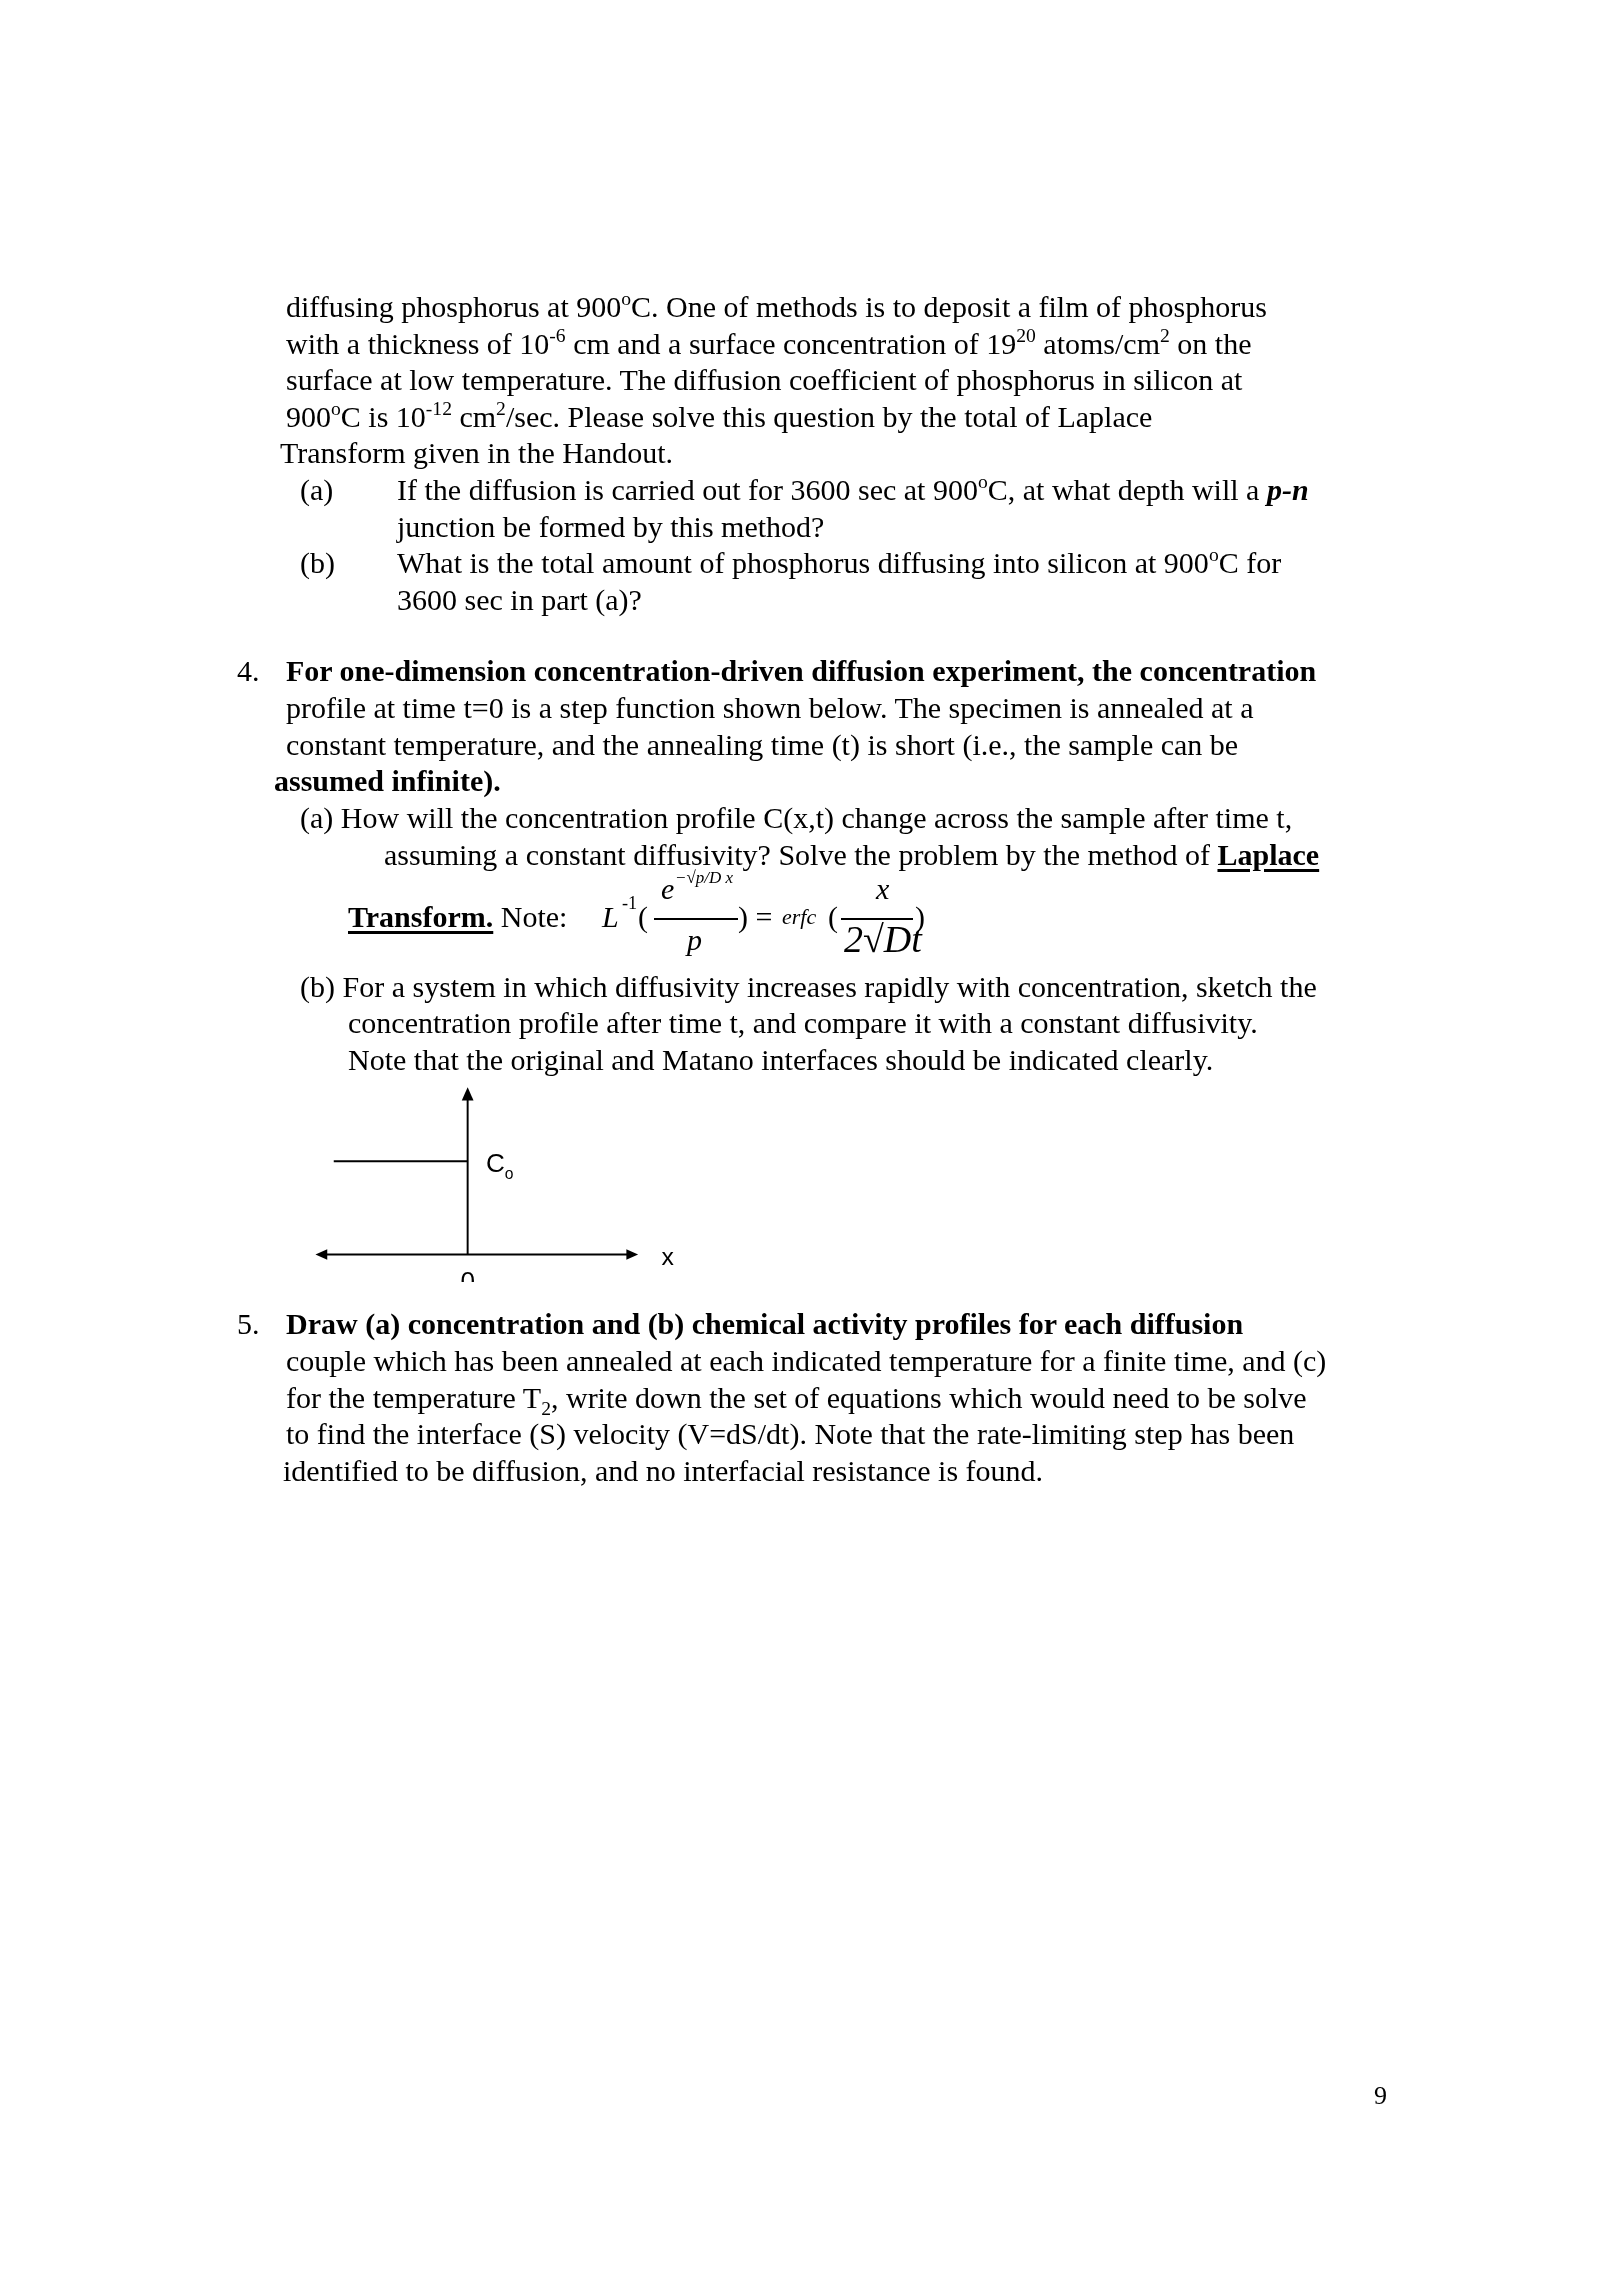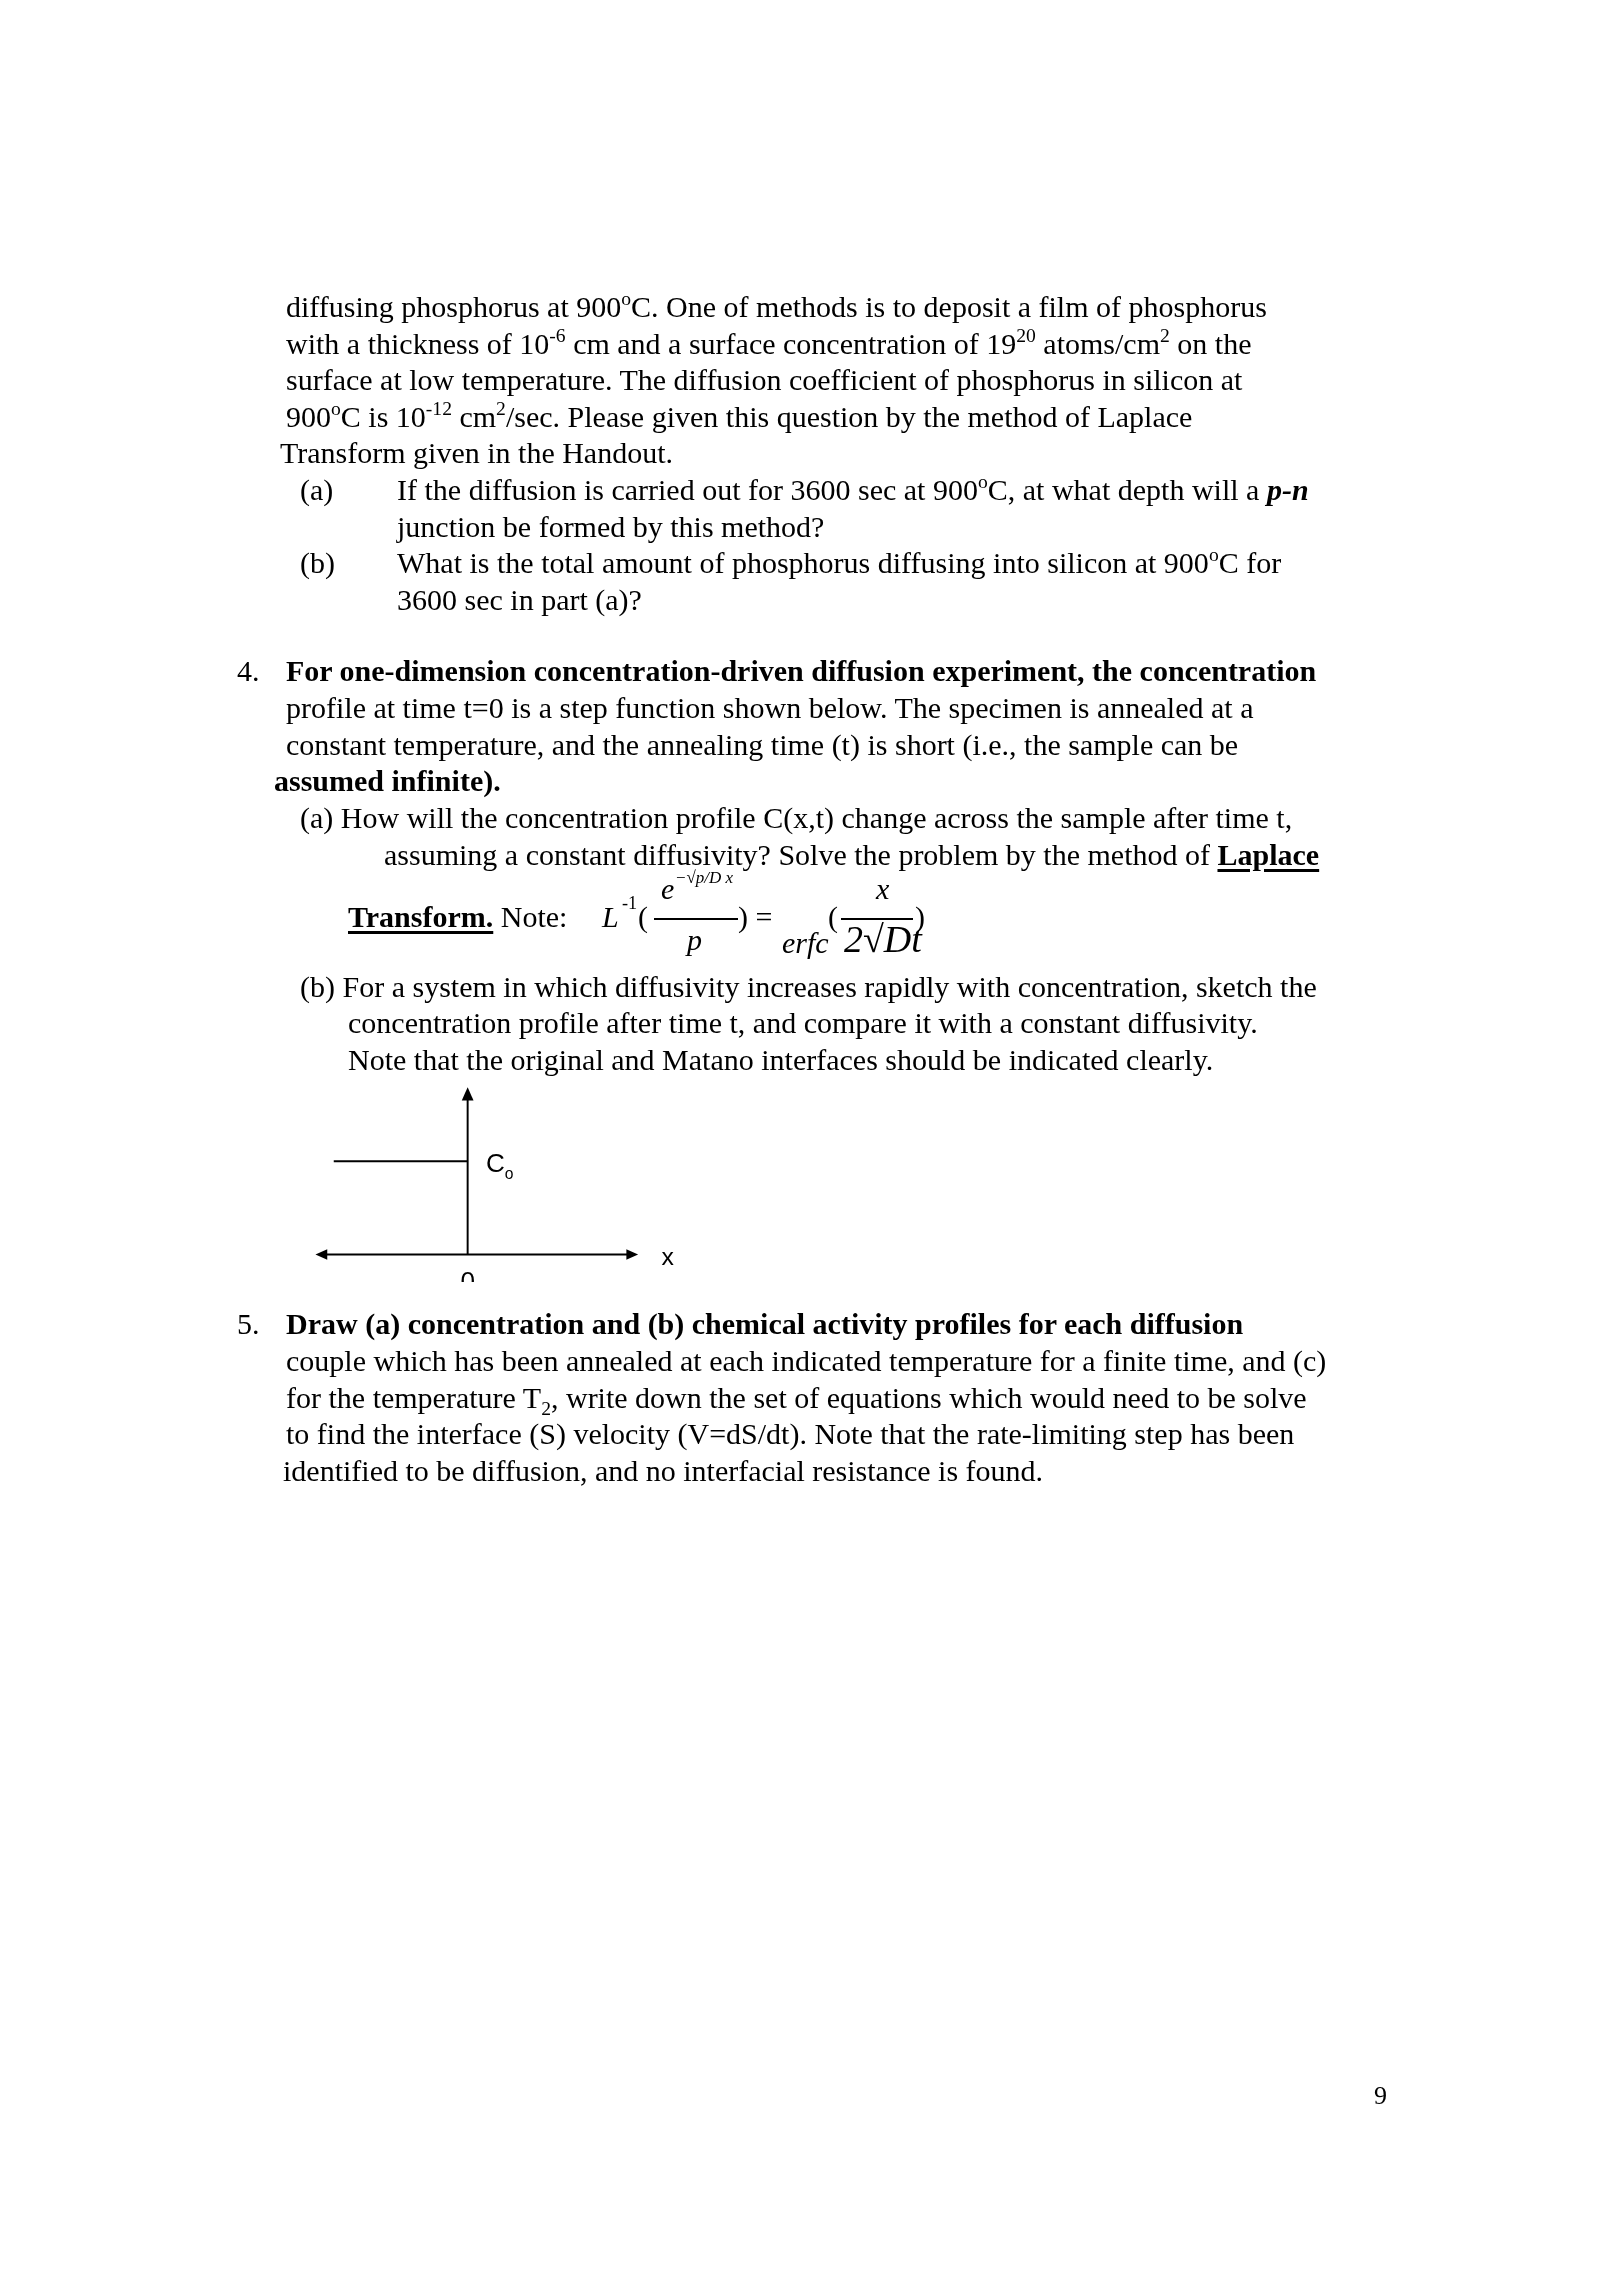--- a/index.html
+++ b/index.html
@@ -35,21 +35,21 @@
     <div class="line" style="left:286px; top:288px;">
       <span>diffusing phosphorus at 900</span><sup>o</sup><span>C. One of methods is to deposit a film of phosphorus</span>
     </div>
     <div class="line" style="left:286px; top:325px;">
       <span>with a thickness of 10</span><sup>-6</sup><span> cm and a surface concentration of 19</span><sup>20</sup><span> atoms/cm</span><sup>2</sup><span> on the</span>
     </div>
     <div class="line" style="left:286px; top:361px;">
       <span>surface at low temperature. The diffusion coefficient of phosphorus in silicon at</span>
     </div>
     <div class="line" style="left:286px; top:398px;">
-      <span>900</span><sup>o</sup><span>C is 10</span><sup>-12</sup><span> cm</span><sup>2</sup><span>/sec. Please given this question by the method of Laplace</span>
+      <span>900</span><sup>o</sup><span>C is 10</span><sup>-12</sup><span> cm</span><sup>2</sup><span>/sec. Please solve this question by the total of Laplace</span>
     </div>
     <div class="line" style="left:280px; top:434px;">
       <span>Transform given in the Handout.</span>
     </div>
 
     <div class="num" style="left:300px; top:471px;">(a)</div>
     <div class="line" style="left:397px; top:471px;">
       <span>If the diffusion is carried out for 3600 sec at 900</span><sup>o</sup><span>C, at what depth will a </span><span class="bi">p-n</span>
     </div>
     <div class="line" style="left:397px; top:508px;">junction be formed by this method?</div>
@@ -78,21 +78,21 @@
 
     <div class="formula" style="left:0; top:0;">
       <span class="fm" style="left:602px; top:898px; font-size:30px; line-height:37px;">L</span>
       <span class="fn" style="left:622px; top:894px; font-size:18.3px; line-height:19.6px;">-1</span>
       <span class="fn" style="left:638px; top:898px; font-size:30px; line-height:37px;">(</span>
       <span class="fm" style="left:661px; top:870px; font-size:30px; line-height:37px;">e</span>
       <span class="fm" style="left:675px; top:868px; font-size:17px; line-height:19.6px;">−√p/D x</span>
       <div class="frac-bar" style="left:654px; top:918px; width:84px;"></div>
       <span class="fm" style="left:687px; top:921px; font-size:30px; line-height:37px;">p</span>
       <span class="fn" style="left:738px; top:898px; font-size:30px; line-height:37px;">) = </span>
-      <span class="fm" style="left:782px; top:924px; font-size:30px; line-height:37px;">erfc</span>
+      <span class="fm" style="left:782px; top:898px; font-size:22px; line-height:37px;">erfc</span>
       <span class="fn" style="left:828px; top:898px; font-size:30px; line-height:37px;">(</span>
       <span class="fm" style="left:876px; top:870px; font-size:30px; line-height:37px;">x</span>
       <div class="frac-bar" style="left:841px; top:918px; width:72px;"></div>
       <span class="fm" style="left:844px; top:921px; font-size:38px; line-height:37px;">2√Dt</span>
       <span class="fn" style="left:915px; top:898px; font-size:30px; line-height:37px;">)</span>
     </div>
 
     <div class="line" style="left:300px; top:968px;">(b) For a system in which diffusivity increases rapidly with concentration, sketch the</div>
     <div class="line" style="left:348px; top:1004px;">concentration profile after time t, and compare it with a constant diffusivity.</div>
     <div class="line" style="left:348px; top:1041px;">Note that the original and Matano interfaces should be indicated clearly.</div>

